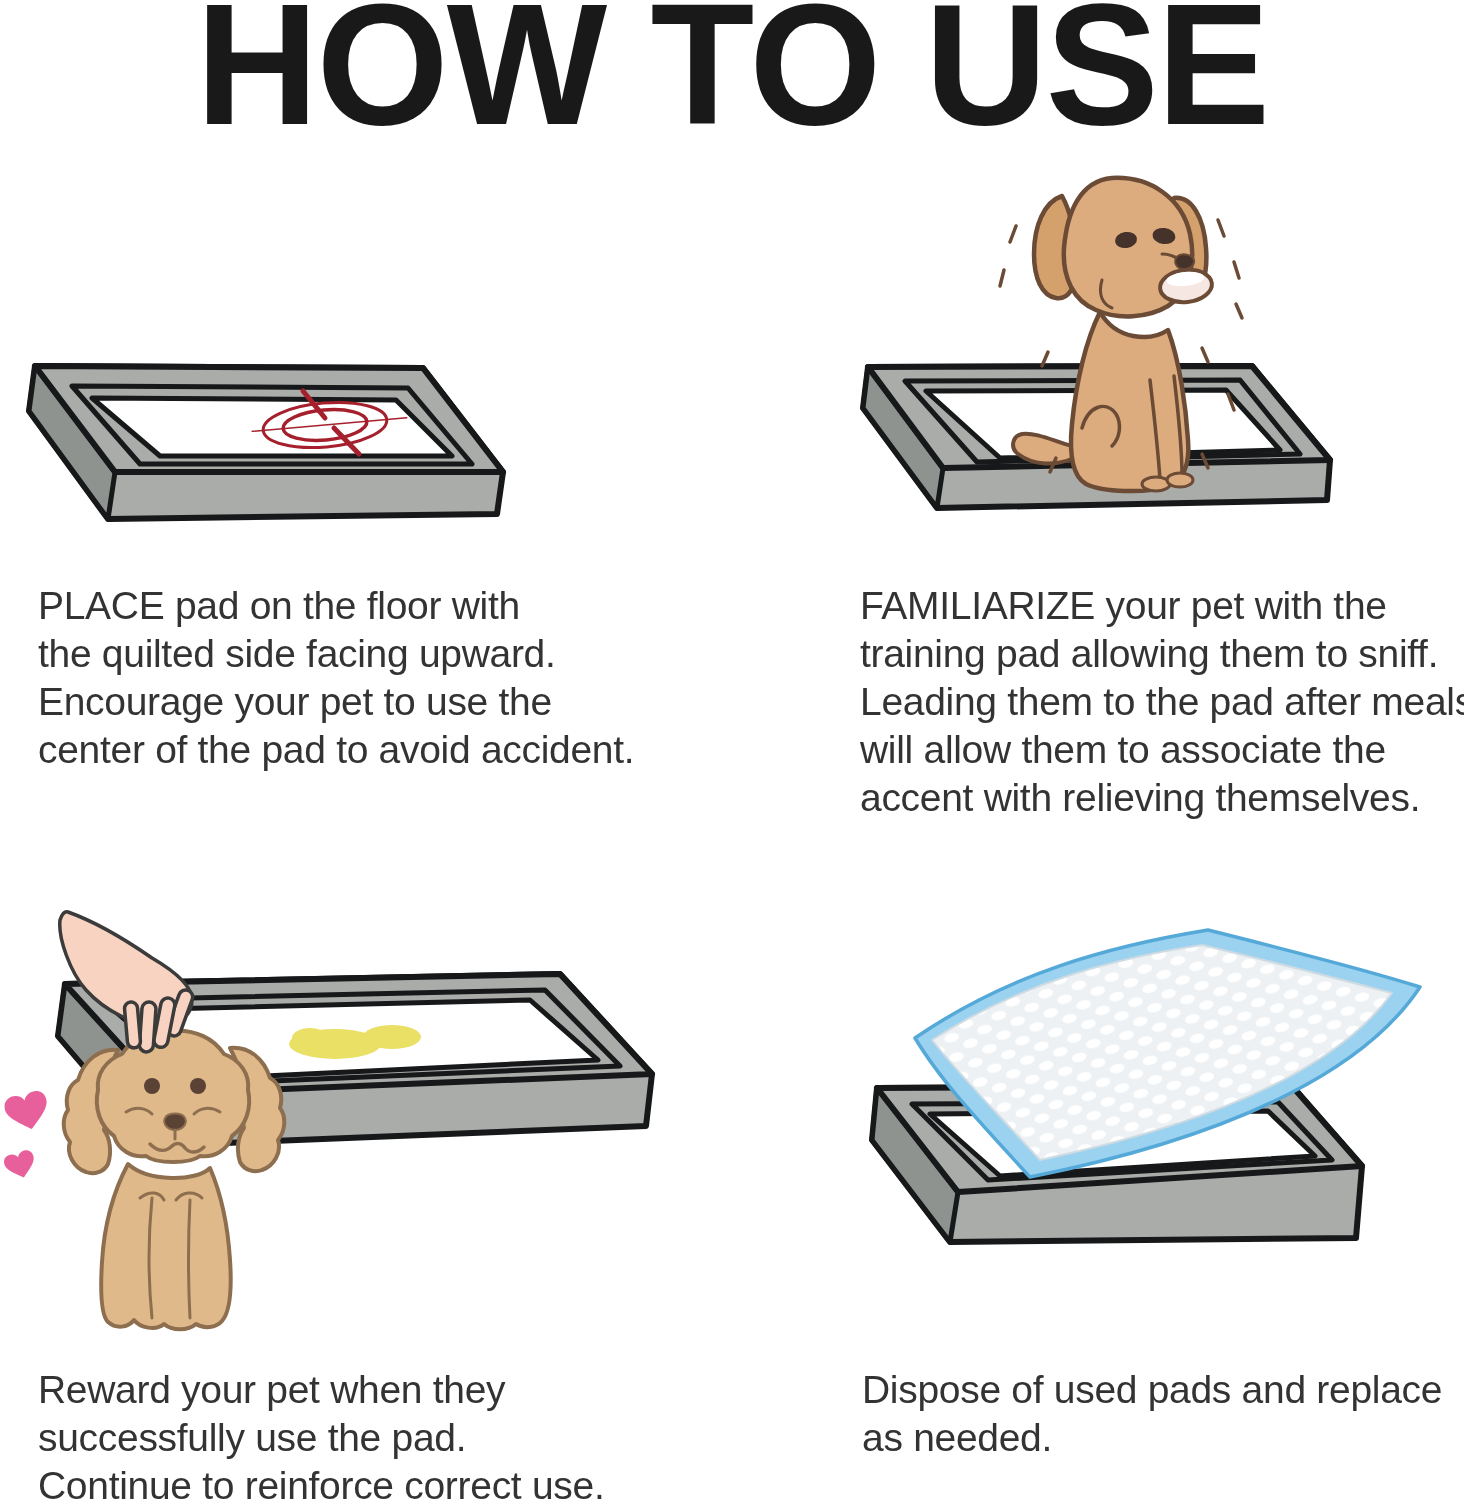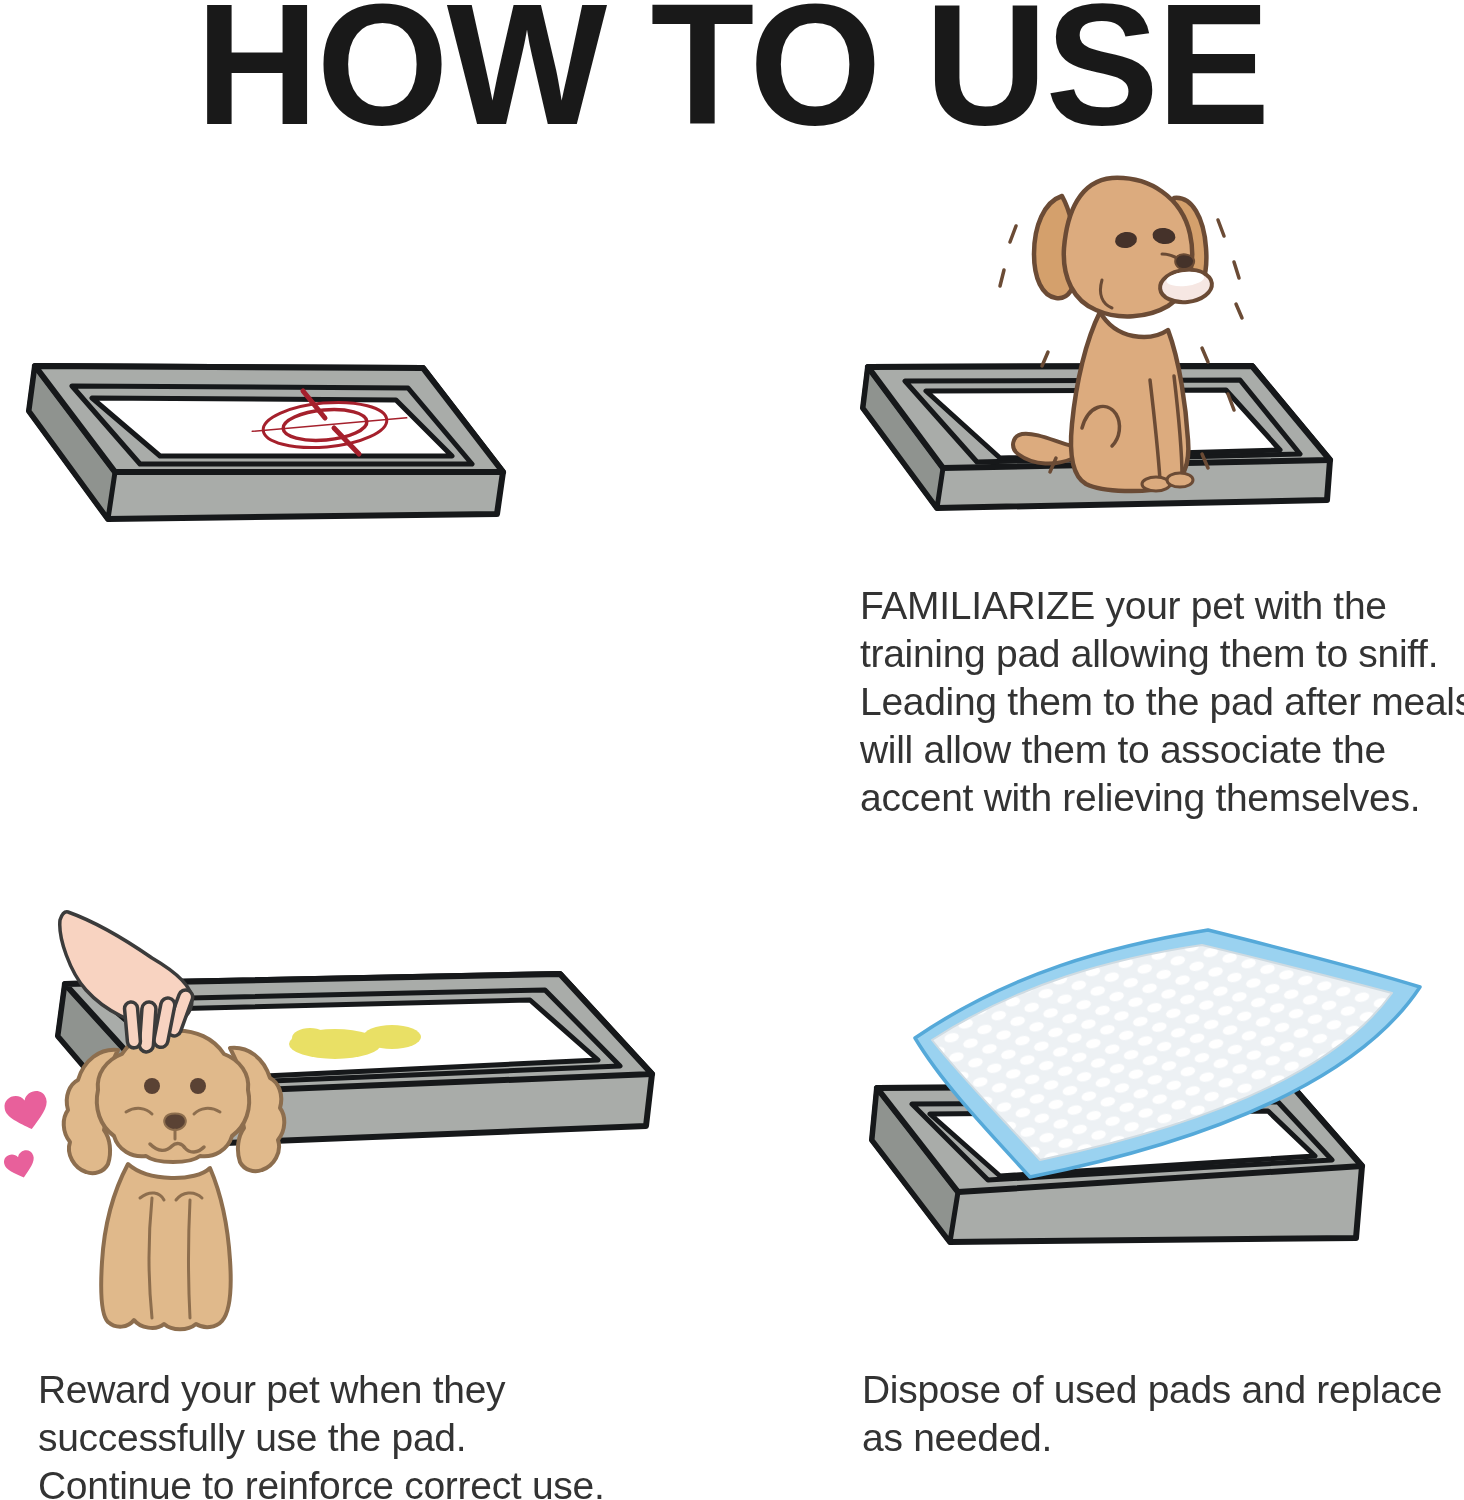--- a/index.html
+++ b/index.html
@@ -157,20 +157,24 @@
       <path d="M7,200 L422,198 L492,278 L88,304 Z" fill="#a9aca9" stroke="#16181a" stroke-width="6"></path>
       <path d="M42,216 L408,214 L462,272 L118,292 Z" fill="#a9aca9" stroke="#16181a" stroke-width="5"></path>
       <path d="M60,226 L398,223 L445,268 L130,288 Z" fill="#ffffff" stroke="#16181a" stroke-width="5"></path>
     </g>
     <g stroke-linejoin="round">
       <path d="M45,150 C140,85 240,58 338,42 C410,60 490,80 550,99 C500,175 380,245 160,289 C115,240 72,195 45,150 Z" fill="#9ad2f0" stroke="#55a9d9" stroke-width="3.5"></path>
       <path d="M62,152 C150,95 245,70 332,57 C395,72 465,90 522,105 C475,170 368,230 170,272 C130,228 92,190 62,152 Z" fill="url(#quilt)" stroke="#cfdbe2" stroke-width="2"></path>
     </g>
   </svg>
 
+  <div class="caption cap-tl">PLACE pad on the floor with
+the quilted side facing upward.
+Encourage your pet to use the
+center of the pad to avoid accident.</div>
   <div class="caption cap-tr">FAMILIARIZE your pet with the
 training pad allowing them to sniff.
 Leading them to the pad after meals
 will allow them to associate the
 accent with relieving themselves.</div>
   <div class="caption cap-bl">Reward your pet when they
 successfully use the pad.
 Continue to reinforce correct use.</div>
   <div class="caption cap-br">Dispose of used pads and replace
 as needed.</div>

